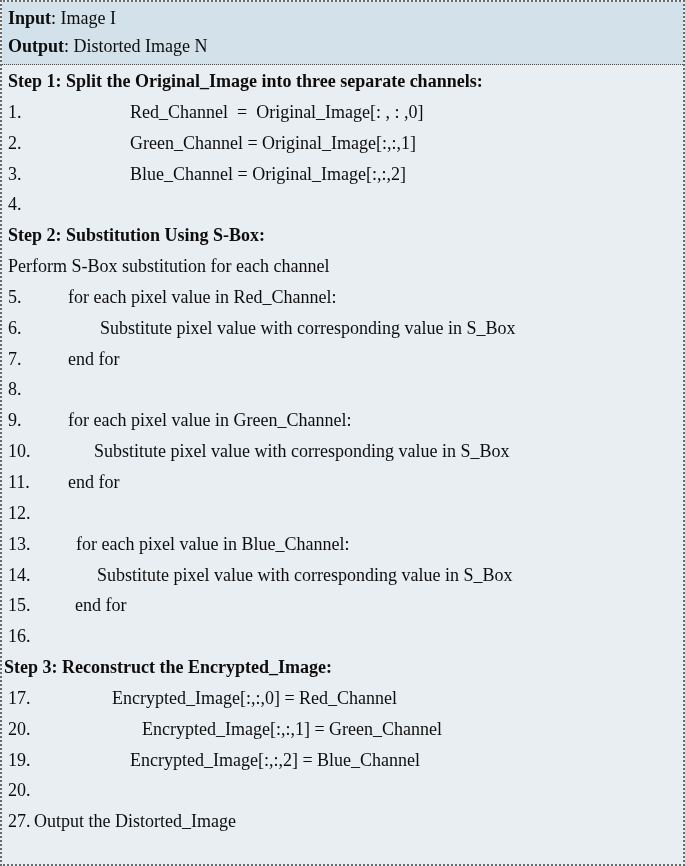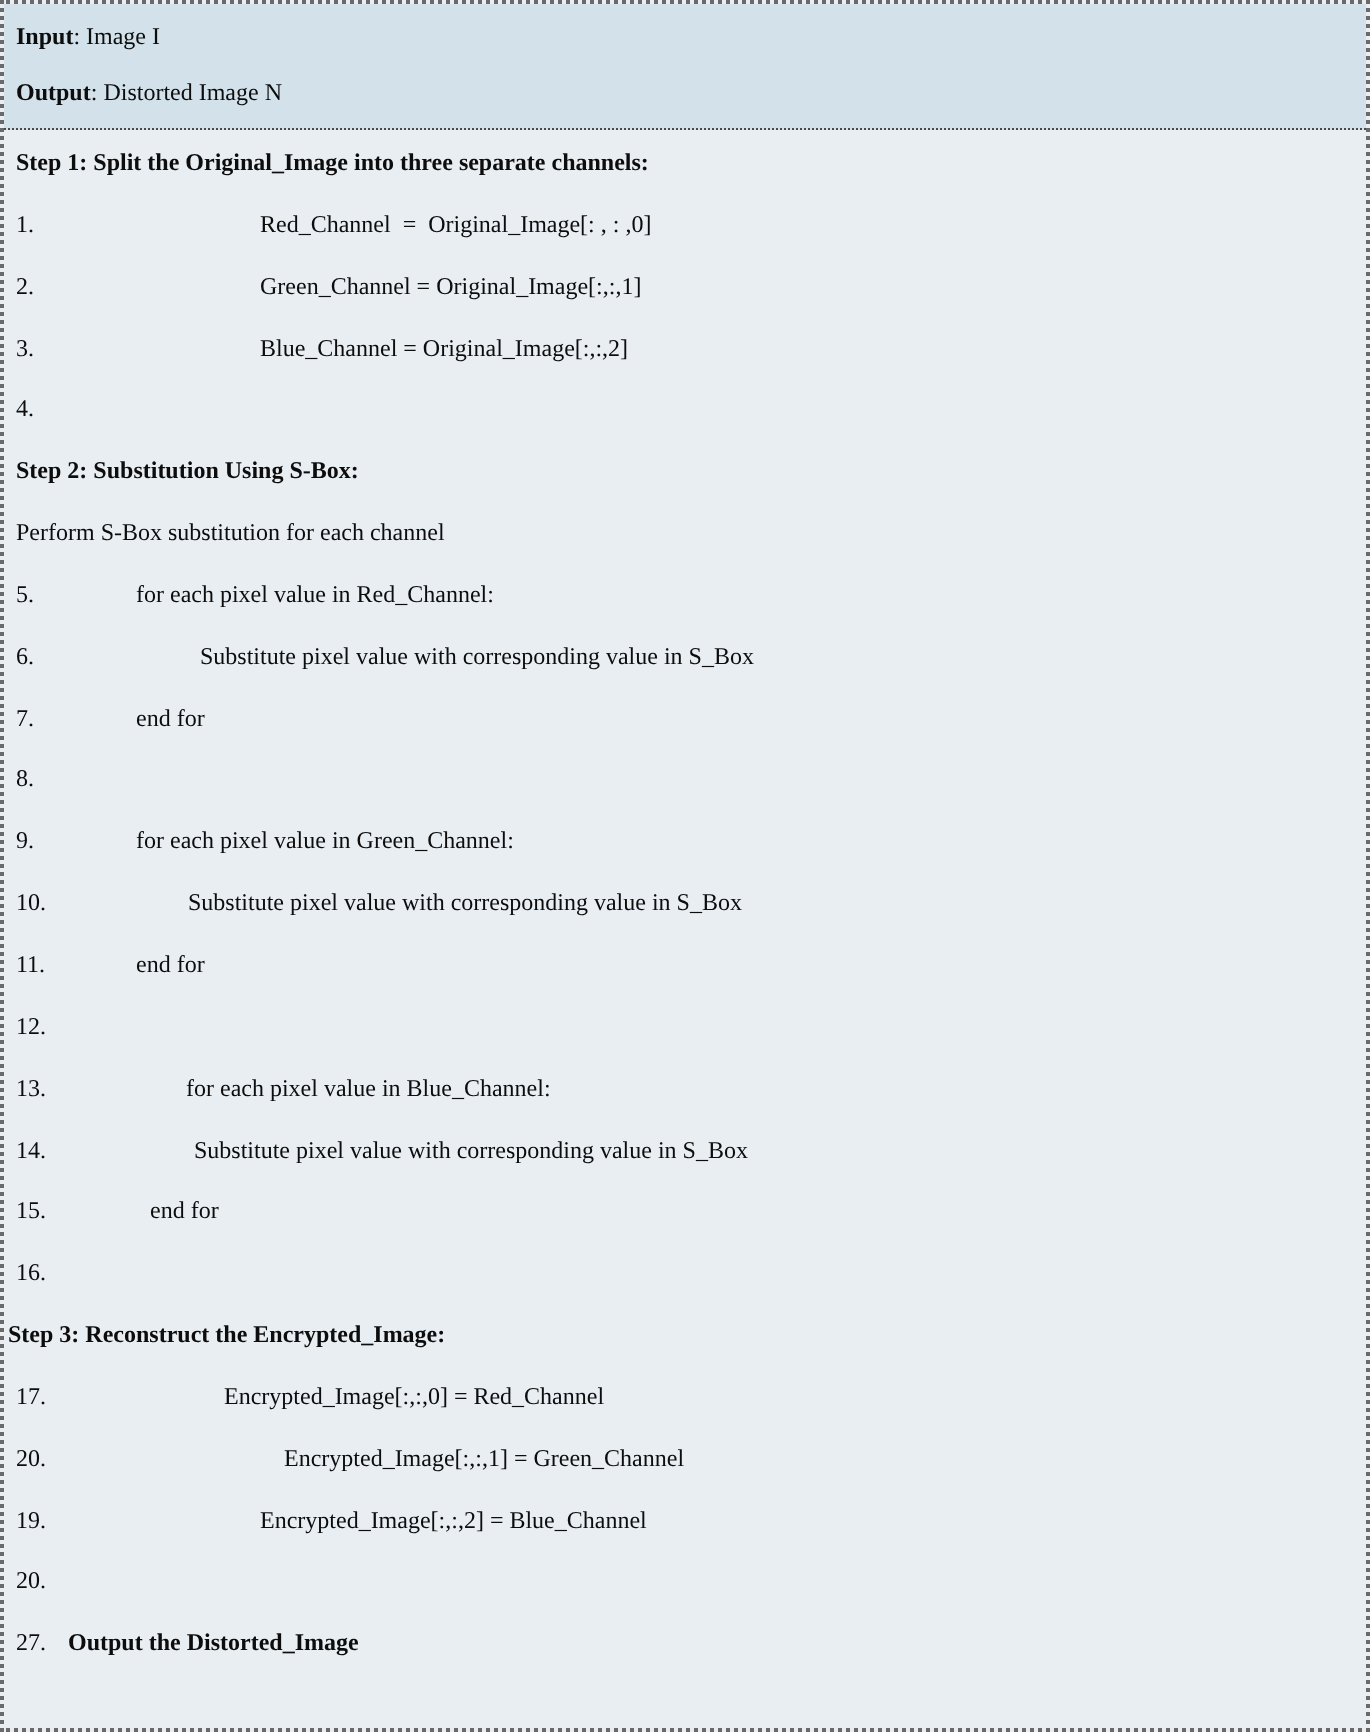--- a/index.html
+++ b/index.html
@@ -18,34 +18,34 @@
     color: var(--text, #0d0d0d);
     overflow: hidden;
   }
   .algo-header {
     box-sizing: border-box;
     background: var(--header-bg, #d3e2ea);
     border-bottom: 1px dotted #4a4a4a;
     padding: 2px 10px 4px 6px;
   }
   .header-line {
-    font-size: 12px;
+    font-size: 18px;
     line-height: 28px;
     white-space: pre;
   }
   .header-line .lbl { font-weight: bold; }
   .algo-body {
     box-sizing: border-box;
     padding-top: 1px;
   }
   .line {
     position: relative;
     height: 30.85px;
     line-height: 30.85px;
-    font-size: 12px;
+    font-size: 18px;
     white-space: pre;
   }
   .line .num {
     position: absolute;
     left: 6px;
     top: 0;
   }
   .line .txt {
     position: absolute;
     top: 0;
@@ -133,21 +133,21 @@
       <span class="txt" style="left: 66px;">end for</span>
     </div>
 
     <div class="line">
       <span class="num">12.</span>
       <span class="txt" style="left: 66px;"></span>
     </div>
 
     <div class="line">
       <span class="num">13.</span>
-      <span class="txt" style="left: 91px;">for each pixel value in Blue_Channel:</span>
+      <span class="txt" style="left: 74px;">for each pixel value in Blue_Channel:</span>
     </div>
 
     <div class="line">
       <span class="num">14.</span>
       <span class="txt" style="left: 95px;">Substitute pixel value with corresponding value in S_Box</span>
     </div>
 
     <div class="line">
       <span class="num">15.</span>
       <span class="txt" style="left: 73px;">end for</span>
@@ -178,17 +178,17 @@
       <span class="txt" style="left: 128px;">Encrypted_Image[:,:,2] = Blue_Channel</span>
     </div>
 
     <div class="line">
       <span class="num">20.</span>
       <span class="txt" style="left: 128px;"></span>
     </div>
 
     <div class="line">
       <span class="num">27.</span>
-      <span class="txt" style="left: 32px; font-weight: bold;">Output the Distorted_Image</span>
+      <span class="txt" style="left: 32px;">Output the Distorted_Image</span>
     </div>
   </div>
 
 </div>
 
 </body></html>

